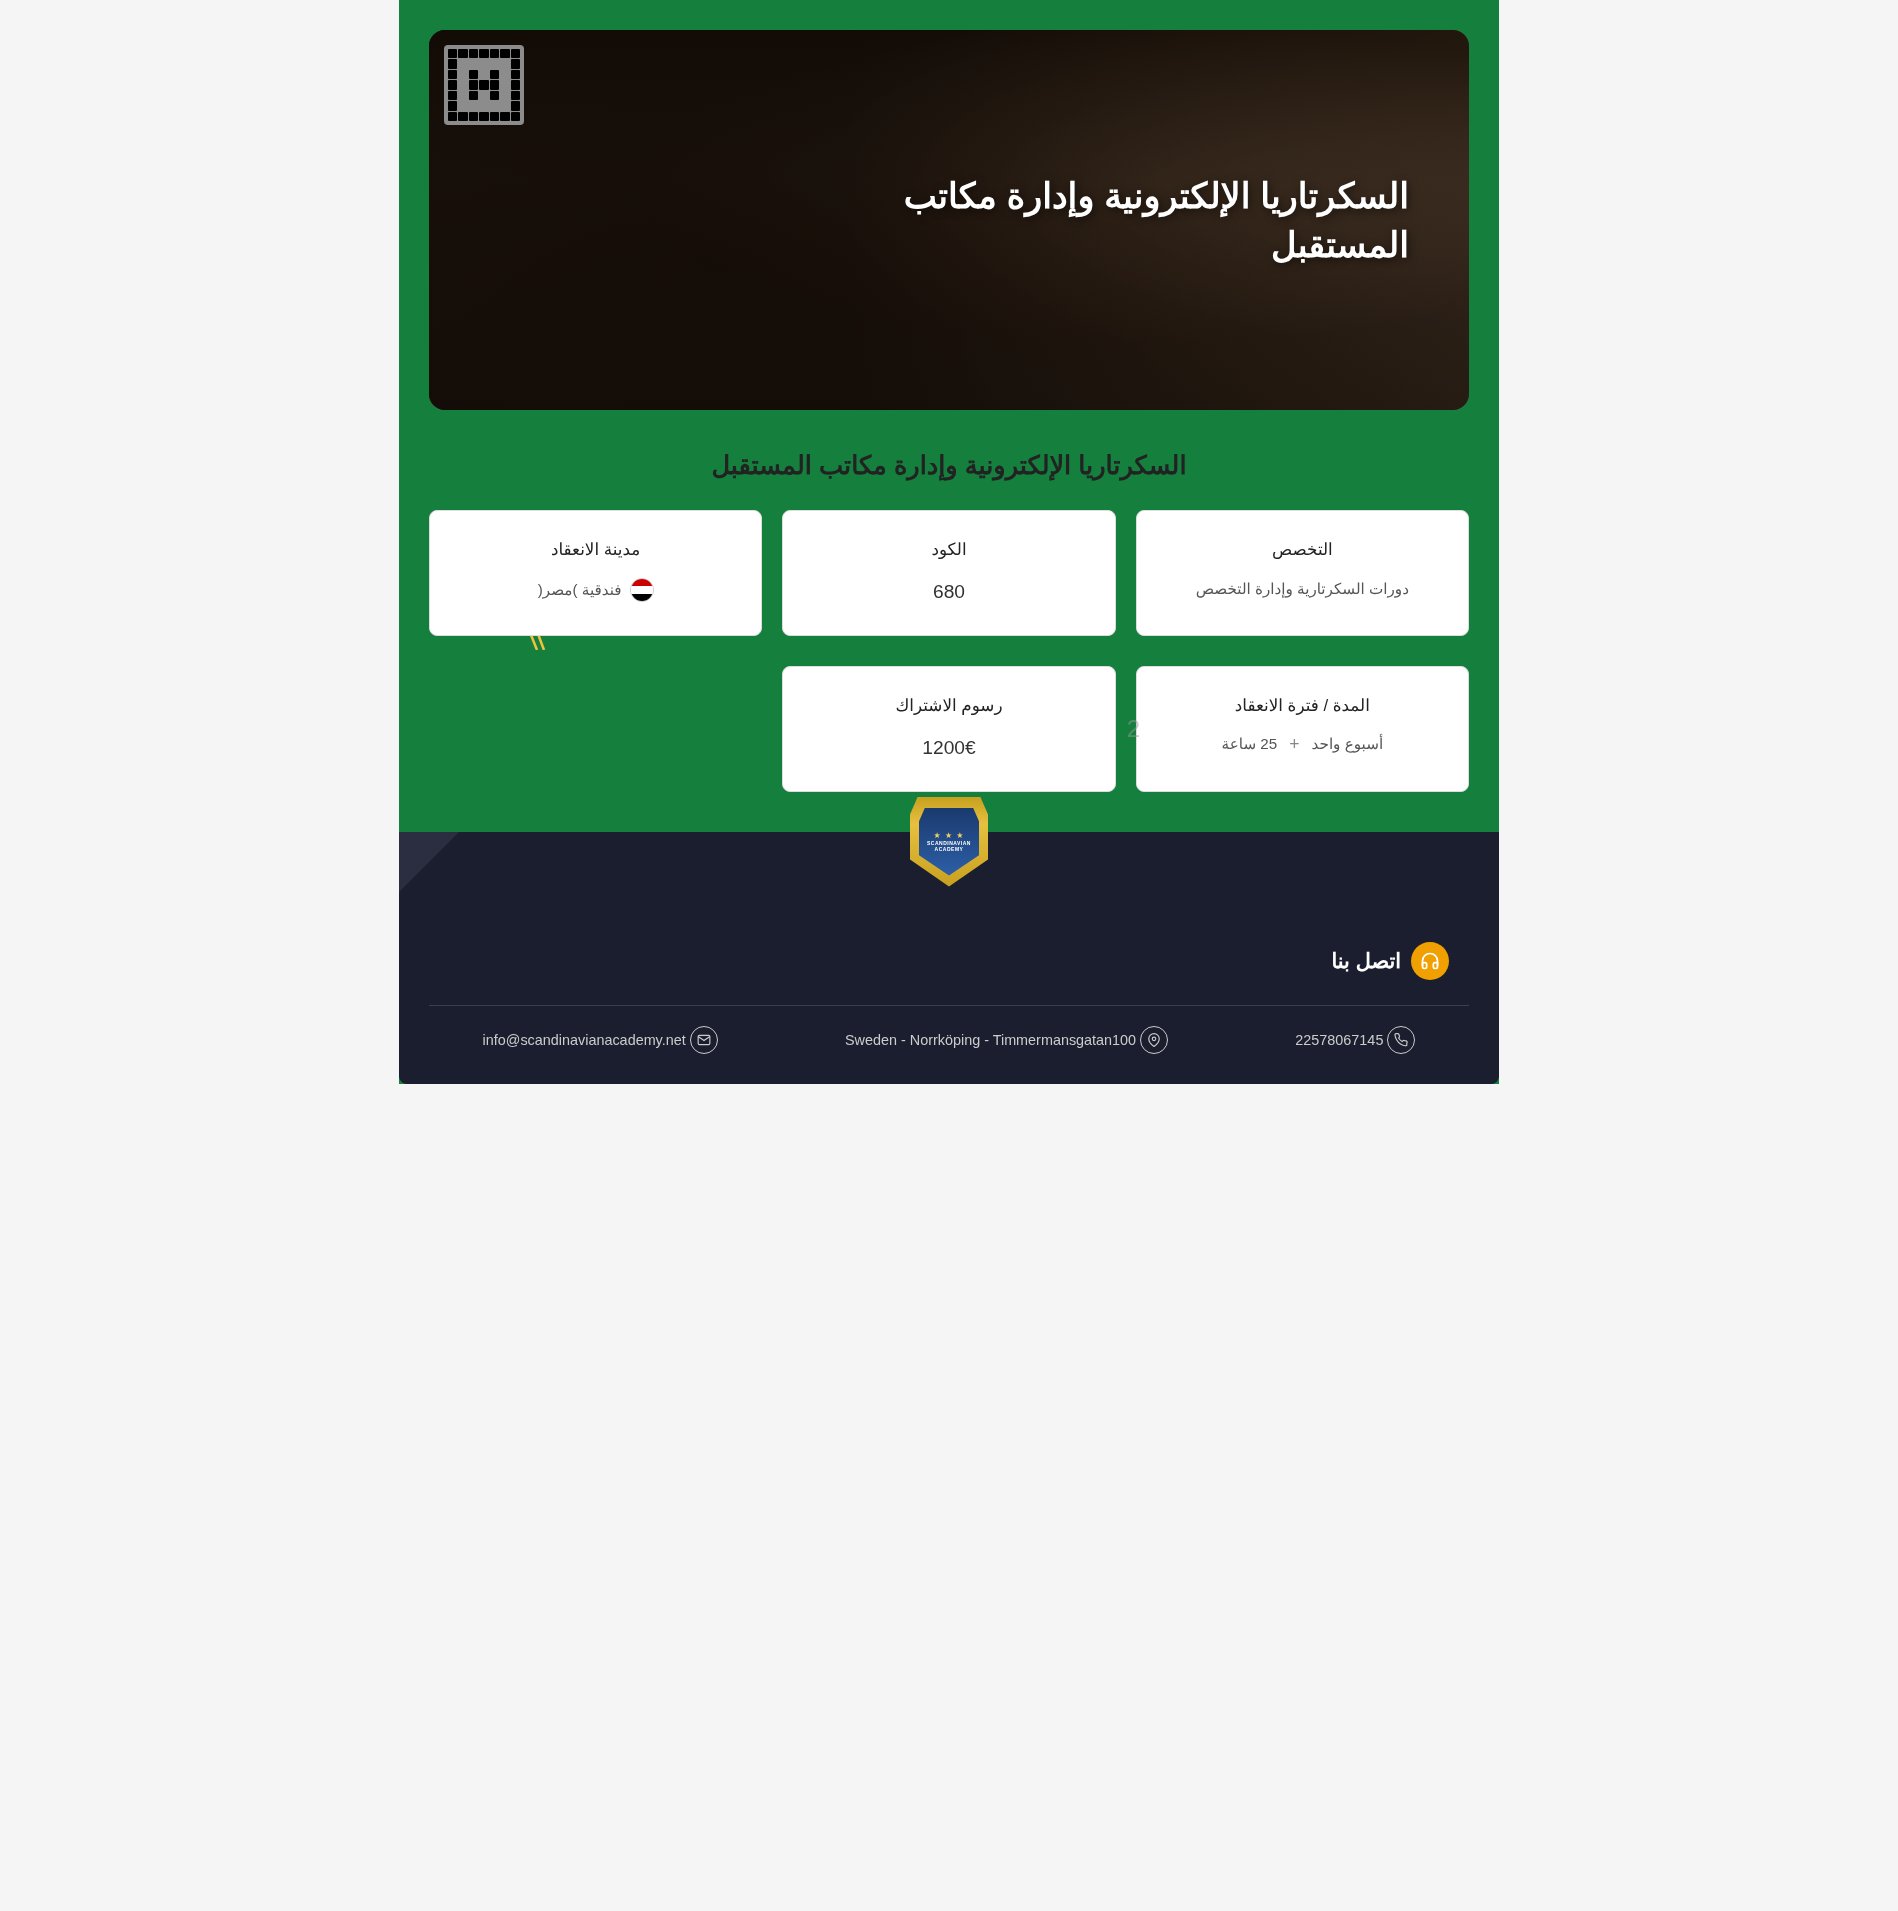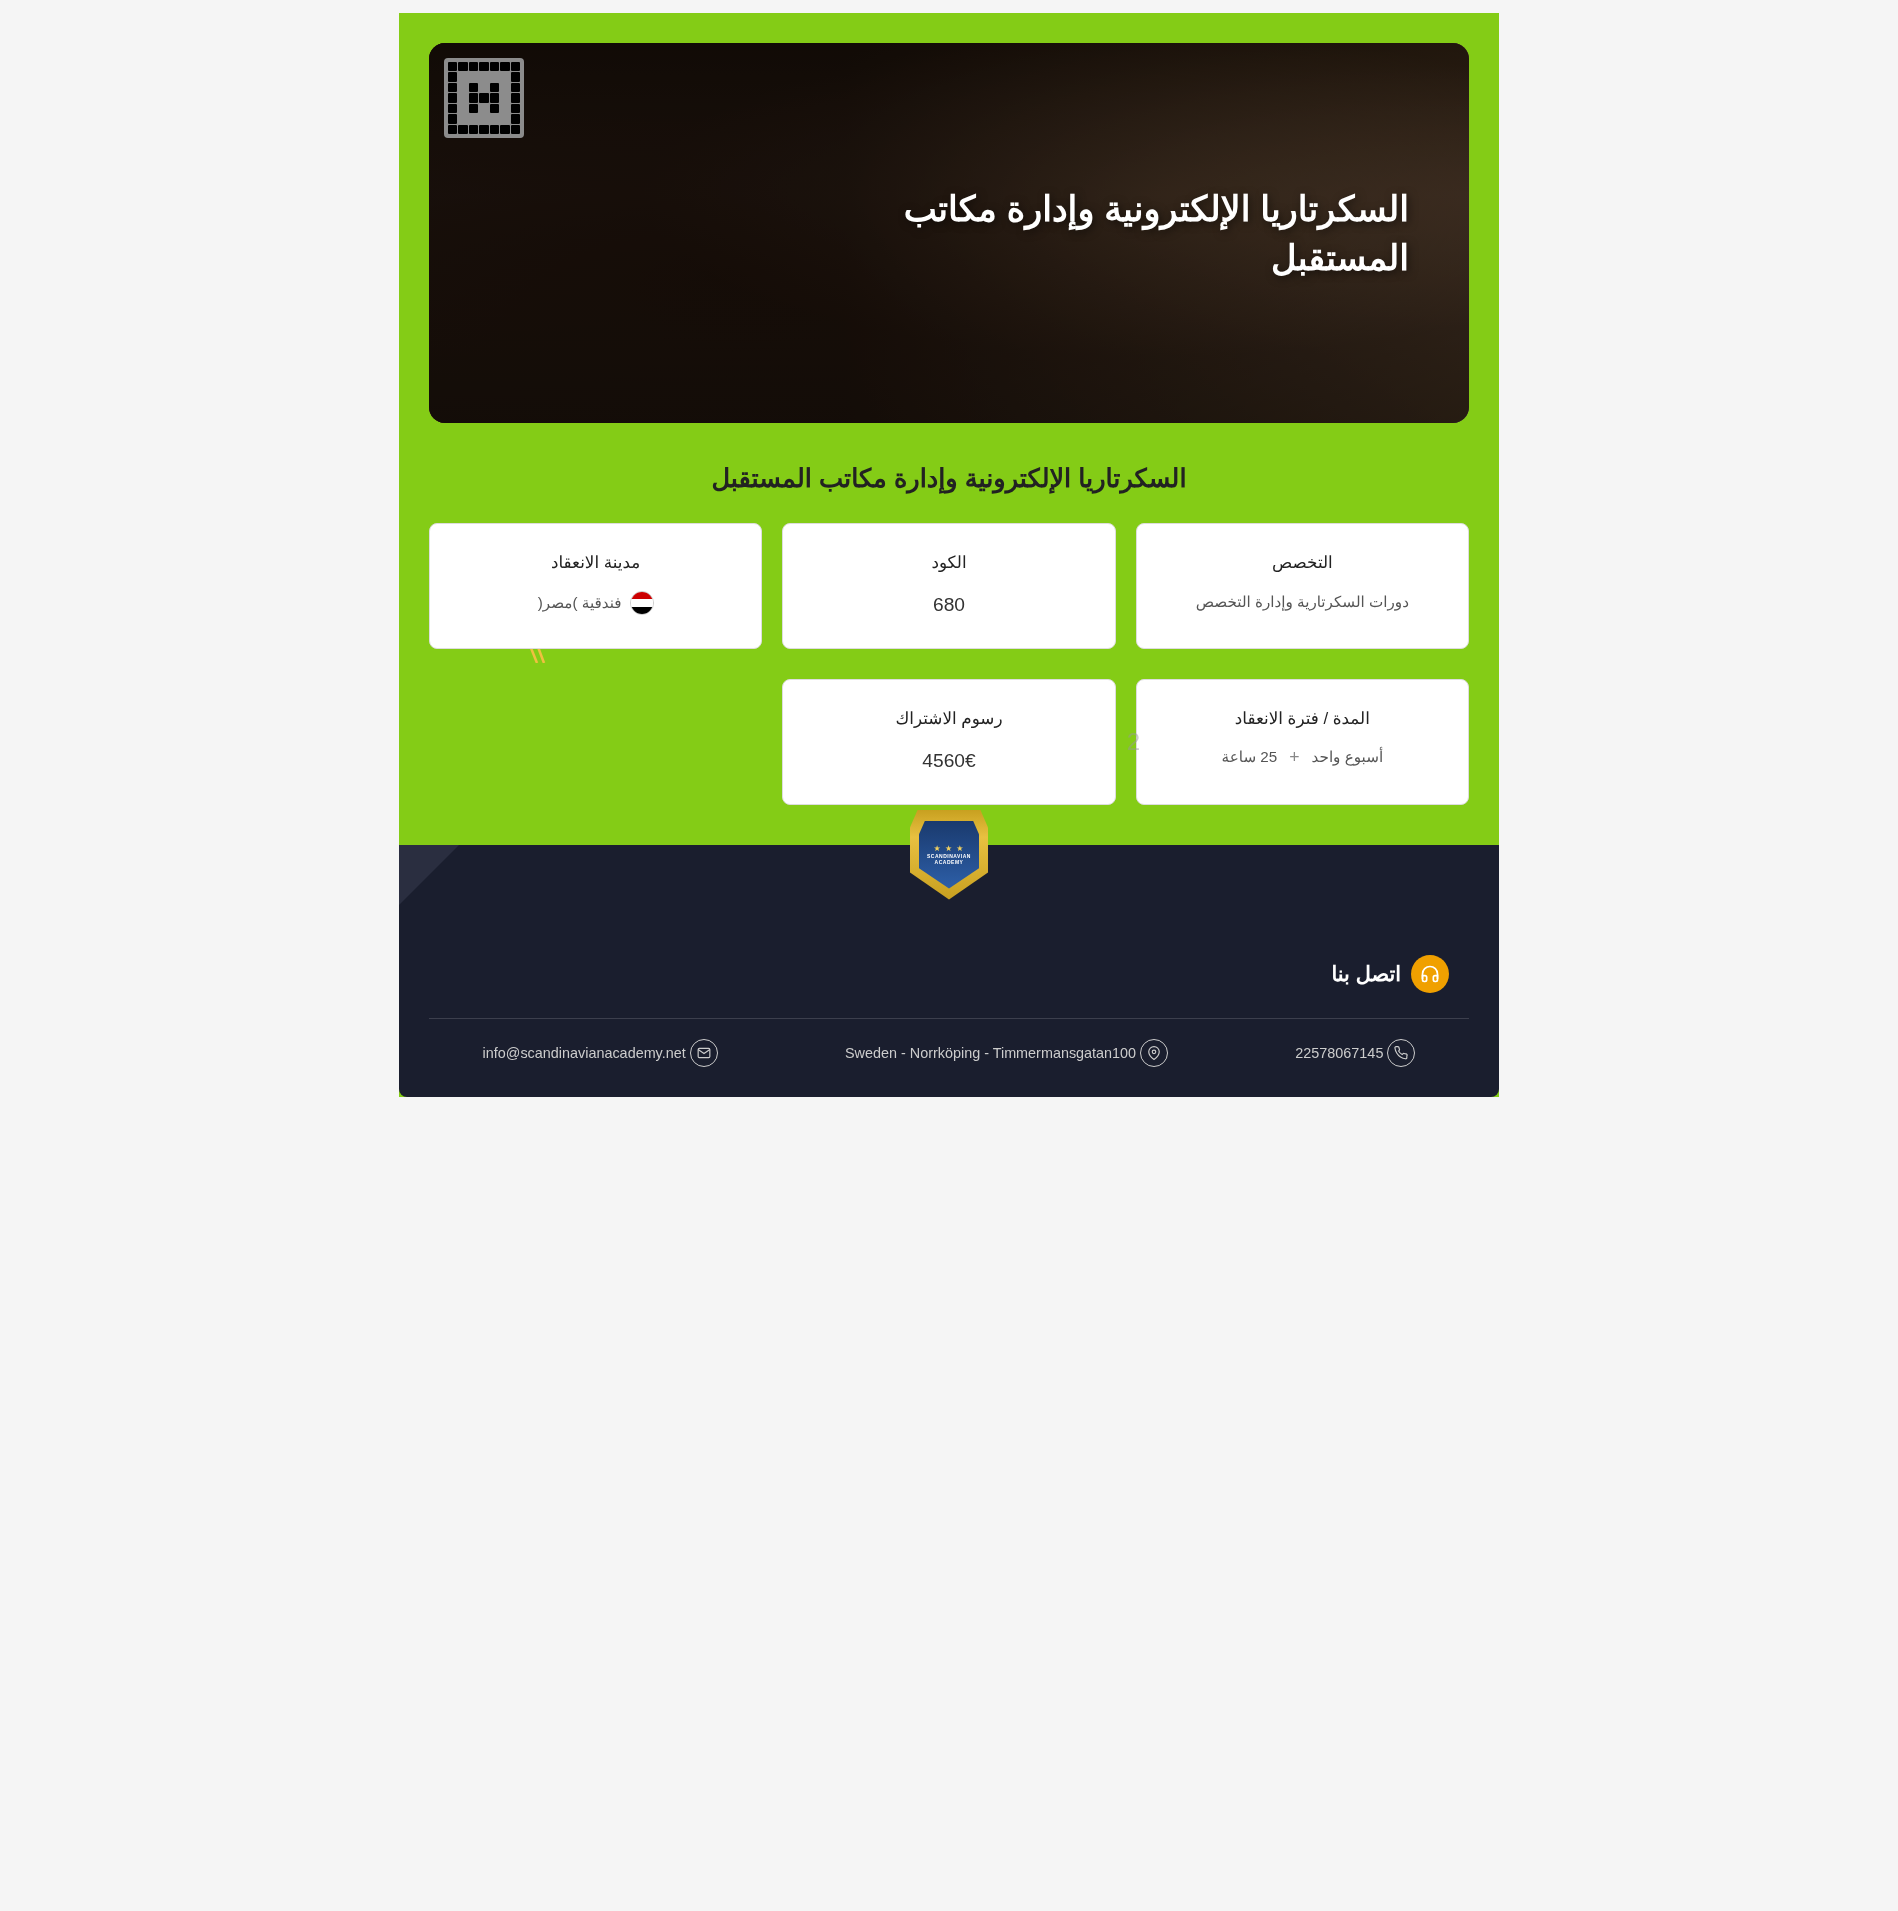--- a/index.html
+++ b/index.html
@@ -7,22 +7,22 @@
 
     body {
       font-family: 'Segoe UI', Tahoma, Arial, sans-serif;
       background: #f5f5f5;
       direction: rtl;
       color: #333;
     }
 
     .page-wrapper {
       max-width: 1100px;
-      margin: 13px auto;
-      background: #84cc16;
+      margin: 0 auto;
+      background: #15803d;
       padding: 30px 30px 0 30px;
     }
 
     
     .hero {
       position: relative;
       border-radius: 16px;
       overflow: hidden;
       margin-bottom: 40px;
       height: 380px;
@@ -445,21 +445,21 @@
         <div class="card-label">المدة / فترة الانعقاد</div>
         <div class="duration-row">
           <span>أسبوع واحد</span>
           <span class="plus-icon">+</span>
           <span>25 ساعة</span>
         </div>
       </div>
 
       <div class="card">
         <div class="card-label">رسوم الاشتراك</div>
-        <div class="card-value large">4560€</div>
+        <div class="card-value large">1200€</div>
       </div>
 
     </div>
 
     <div class="footer">
       <div class="corner-deco-tl"></div>
 
       <div class="footer-logo-wrap">
         <div class="logo-shield">
           <div class="logo-shield-inner">

